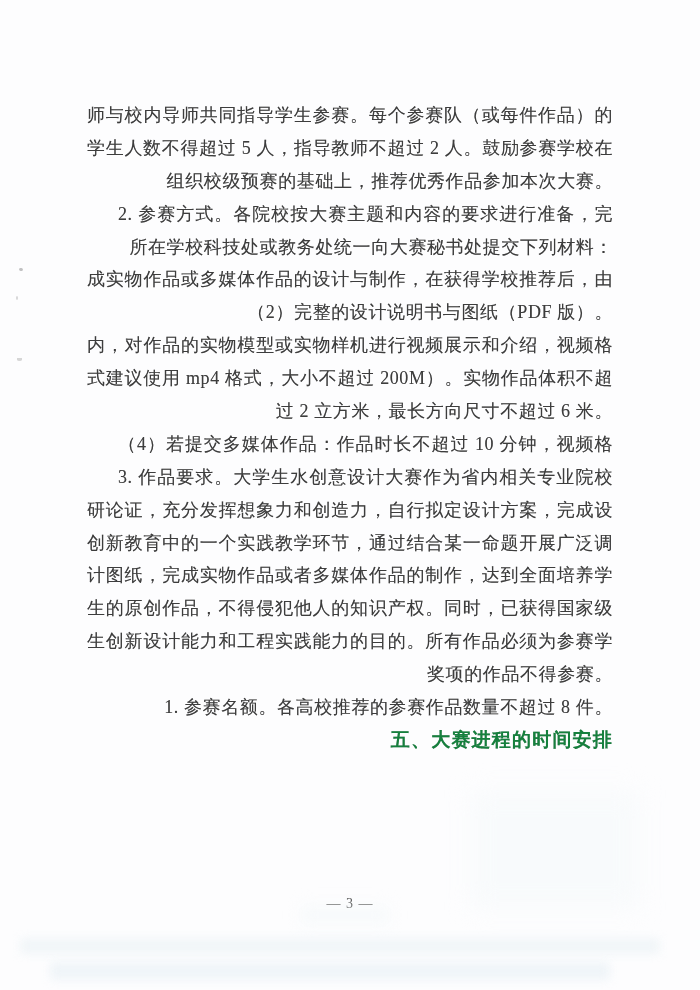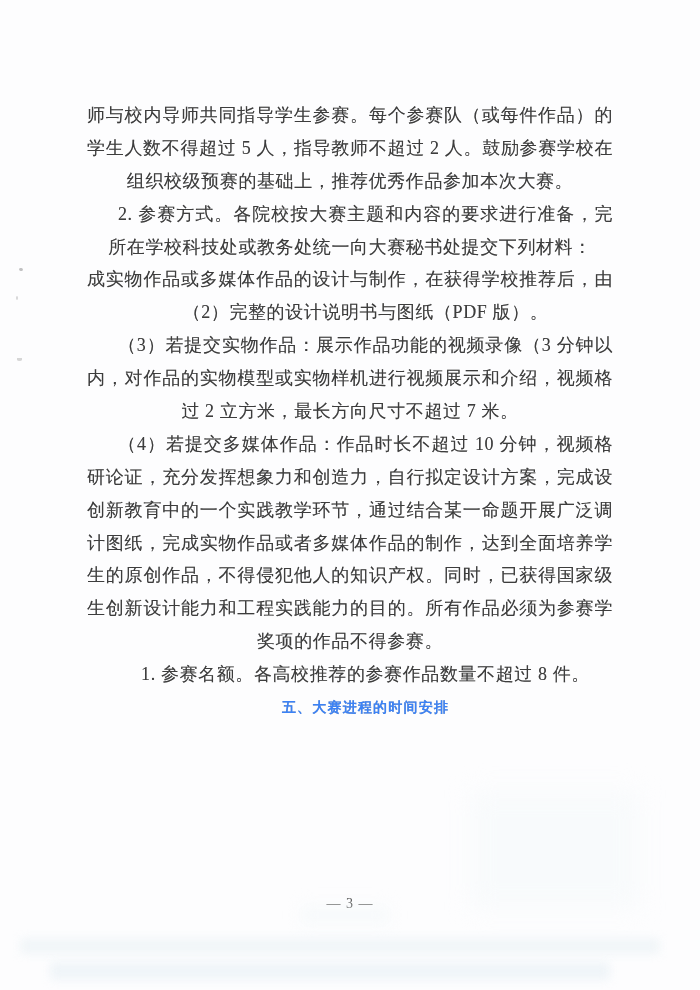--- a/index.html
+++ b/index.html
@@ -22,38 +22,38 @@
     top: 99px;
     width: 526px;
   }
   .line {
     height: 32.9px;
     line-height: 32.9px;
     font-size: 18px;
     letter-spacing: 0.6px;
     color: #3d3d3d;
     font-family: "Liberation Serif", "DejaVu Serif", serif;
-    text-align: center;
+    text-align: right;
     white-space: pre-wrap;
     text-shadow: 0 0 0.5px rgba(70,70,70,0.45);
   }
   .line.just {
     text-align: justify;
     text-align-last: justify;
     text-justify: inter-ideograph;
   }
   .line.indent {
     text-indent: 31px;
   }
   .line.heading {
     font-family: "Liberation Sans", "DejaVu Sans", sans-serif;
     font-weight: 700;
-    font-size: 14px;
+    font-size: 19px;
     letter-spacing: 1.2px;
-    color: #3b82f6;
+    color: #15803d;
   }
   .footer {
     position: absolute;
     left: 0;
     right: 0;
     top: 896px;
     text-align: center;
     font-size: 14px;
     letter-spacing: 1px;
     color: #4a4a4a;
@@ -76,24 +76,25 @@
 <div class="page">
 
   <div class="text-block">
       <div class="line just">师与校内导师共同指导学生参赛。每个参赛队（或每件作品）的</div>
       <div class="line just">学生人数不得超过 5 人，指导教师不超过 2 人。鼓励参赛学校在</div>
       <div class="line">组织校级预赛的基础上，推荐优秀作品参加本次大赛。</div>
       <div class="line just indent">2. 参赛方式。各院校按大赛主题和内容的要求进行准备，完</div>
       <div class="line">所在学校科技处或教务处统一向大赛秘书处提交下列材料：</div>
       <div class="line just">成实物作品或多媒体作品的设计与制作，在获得学校推荐后，由</div>
       <div class="line indent">（2）完整的设计说明书与图纸（PDF 版）。</div>
-      <div class="line just indent">（3）若提交实物作品：展示作品功能的视频录像（3 分钟以</div>
       <div class="line just">内，对作品的实物模型或实物样机进行视频展示和介绍，视频格</div>
-      <div class="line">过 2 立方米，最长方向尺寸不超过 7 米。</div>
+      <div class="line just">式建议使用 mp4 格式，大小不超过 200M）。实物作品体积不超</div>
+      <div class="line">过 2 立方米，最长方向尺寸不超过 6 米。</div>
       <div class="line just indent">（4）若提交多媒体作品：作品时长不超过 10 分钟，视频格</div>
+      <div class="line just indent">3. 作品要求。大学生水创意设计大赛作为省内相关专业院校</div>
       <div class="line just">研论证，充分发挥想象力和创造力，自行拟定设计方案，完成设</div>
       <div class="line just">创新教育中的一个实践教学环节，通过结合某一命题开展广泛调</div>
       <div class="line just">计图纸，完成实物作品或者多媒体作品的制作，达到全面培养学</div>
       <div class="line just">生的原创作品，不得侵犯他人的知识产权。同时，已获得国家级</div>
       <div class="line just">生创新设计能力和工程实践能力的目的。所有作品必须为参赛学</div>
       <div class="line">奖项的作品不得参赛。</div>
       <div class="line indent">1. 参赛名额。各高校推荐的参赛作品数量不超过 8 件。</div>
       <div class="line indent heading">五、大赛进程的时间安排</div>
     </div>
 

